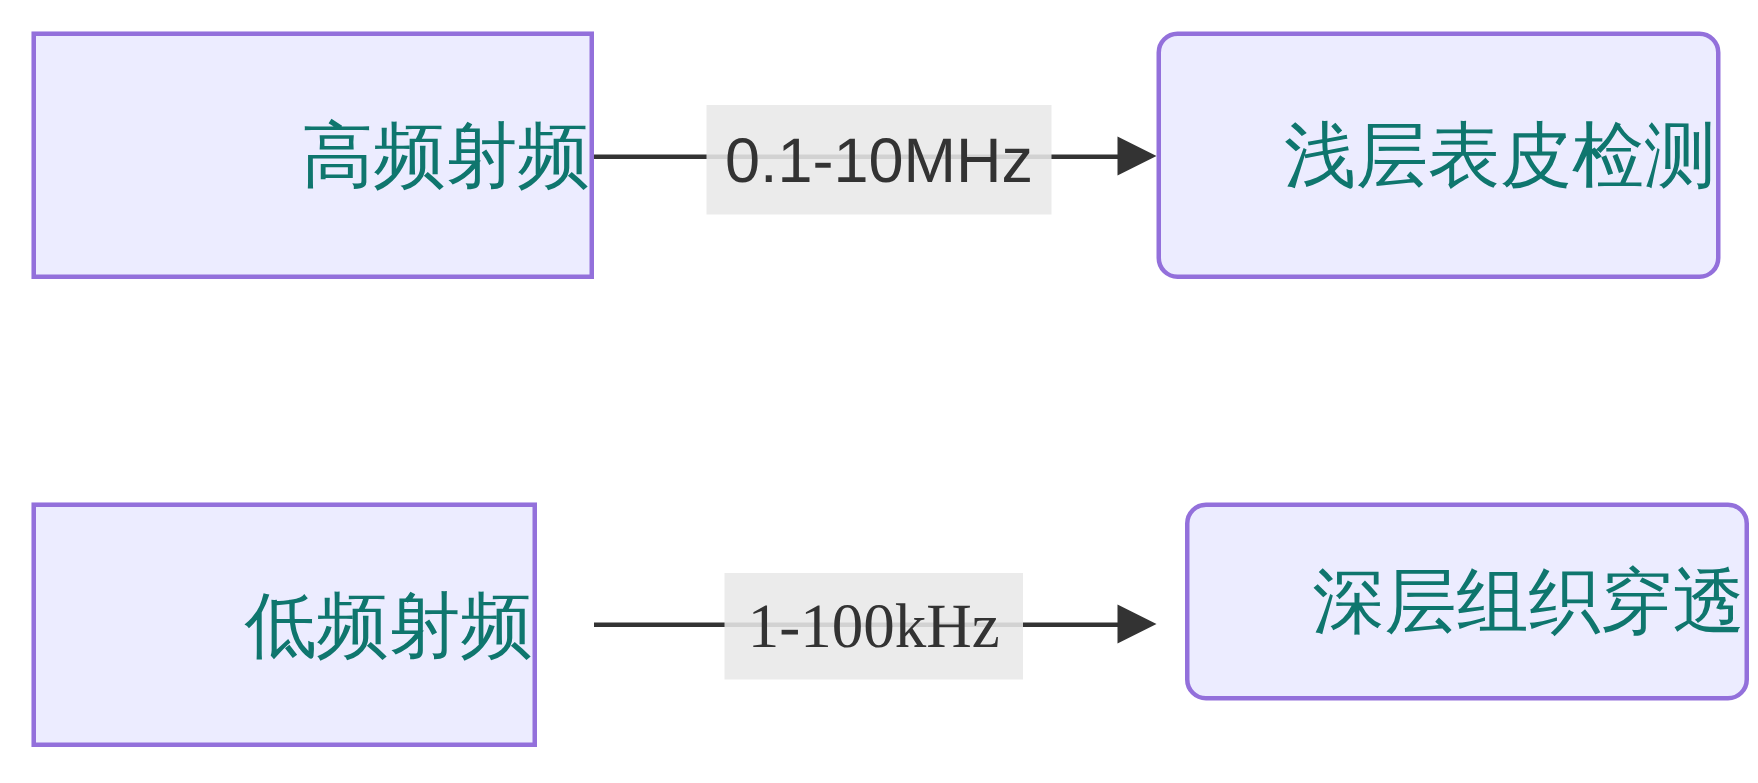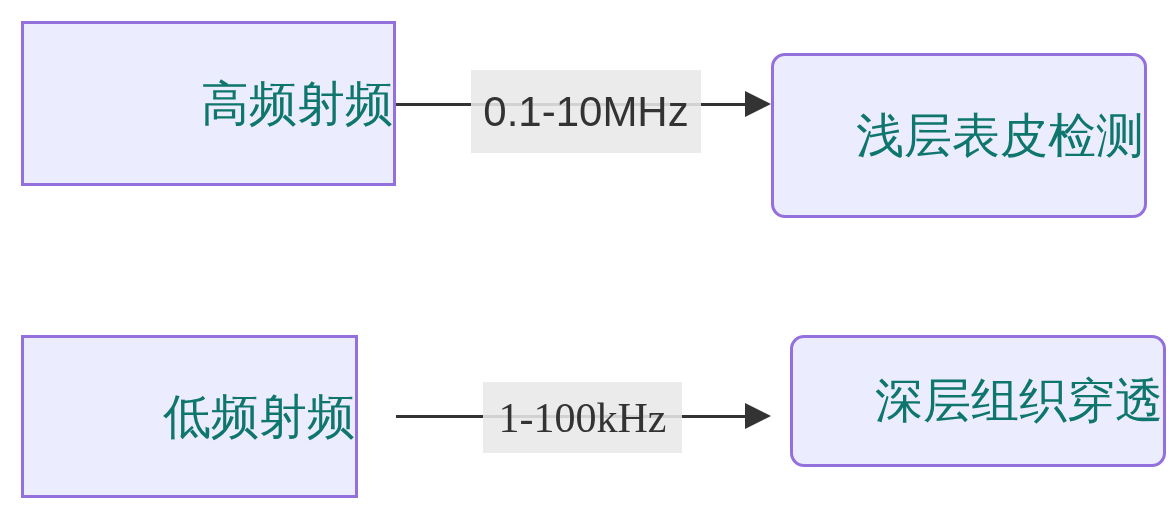--- a/index.html
+++ b/index.html
@@ -25,21 +25,21 @@
     display: flex;
     align-items: center;
     justify-content: flex-end;
     white-space: nowrap;
     z-index: 2;
   }
   .node.rect { border-radius: 0; }
   .node.rounded { border-radius: 14px; }
 
   #node-a { left: 21px;  top: 21px;  width: 375px; height: 165px; }
-  #node-b { left: 771px; top: 21px;  width: 376px; height: 165px; margin-top: 32px; }
+  #node-b { left: 771px; top: 21px;  width: 376px; height: 165px; }
   #node-c { left: 21px;  top: 335px; width: 337px; height: 163px; }
   #node-d { left: 771px; top: 335px; width: 376px; height: 132px; margin-left: 19px; }
 
   .edge-line {
     position: absolute;
     height: 3px;
     background: #333333;
     z-index: 1;
   }
   #edge-line-1 { left: 396px; top: 103px; width: 352px; }
@@ -62,21 +62,21 @@
     box-sizing: border-box;
     background: rgba(232, 232, 232, 0.88);
     color: #333333;
     font-size: 42px;
     display: flex;
     align-items: center;
     justify-content: center;
     white-space: nowrap;
     z-index: 3;
   }
-  #edge-label-1 { left: 471px; top: 70px;  width: 230px; height: 83px; }
+  #edge-label-1 { left: 471px; top: 70px;  width: 230px; height: 73px; }
   #edge-label-2 { left: 483px; top: 382px; width: 199px; height: 71px; font-family: Liberation Serif, serif; }
 </style>
 </head>
 <body>
 
 <div id="canvas">
 
   <div class="node rect" id="node-a">
     <span>高频射频</span>
   </div>

